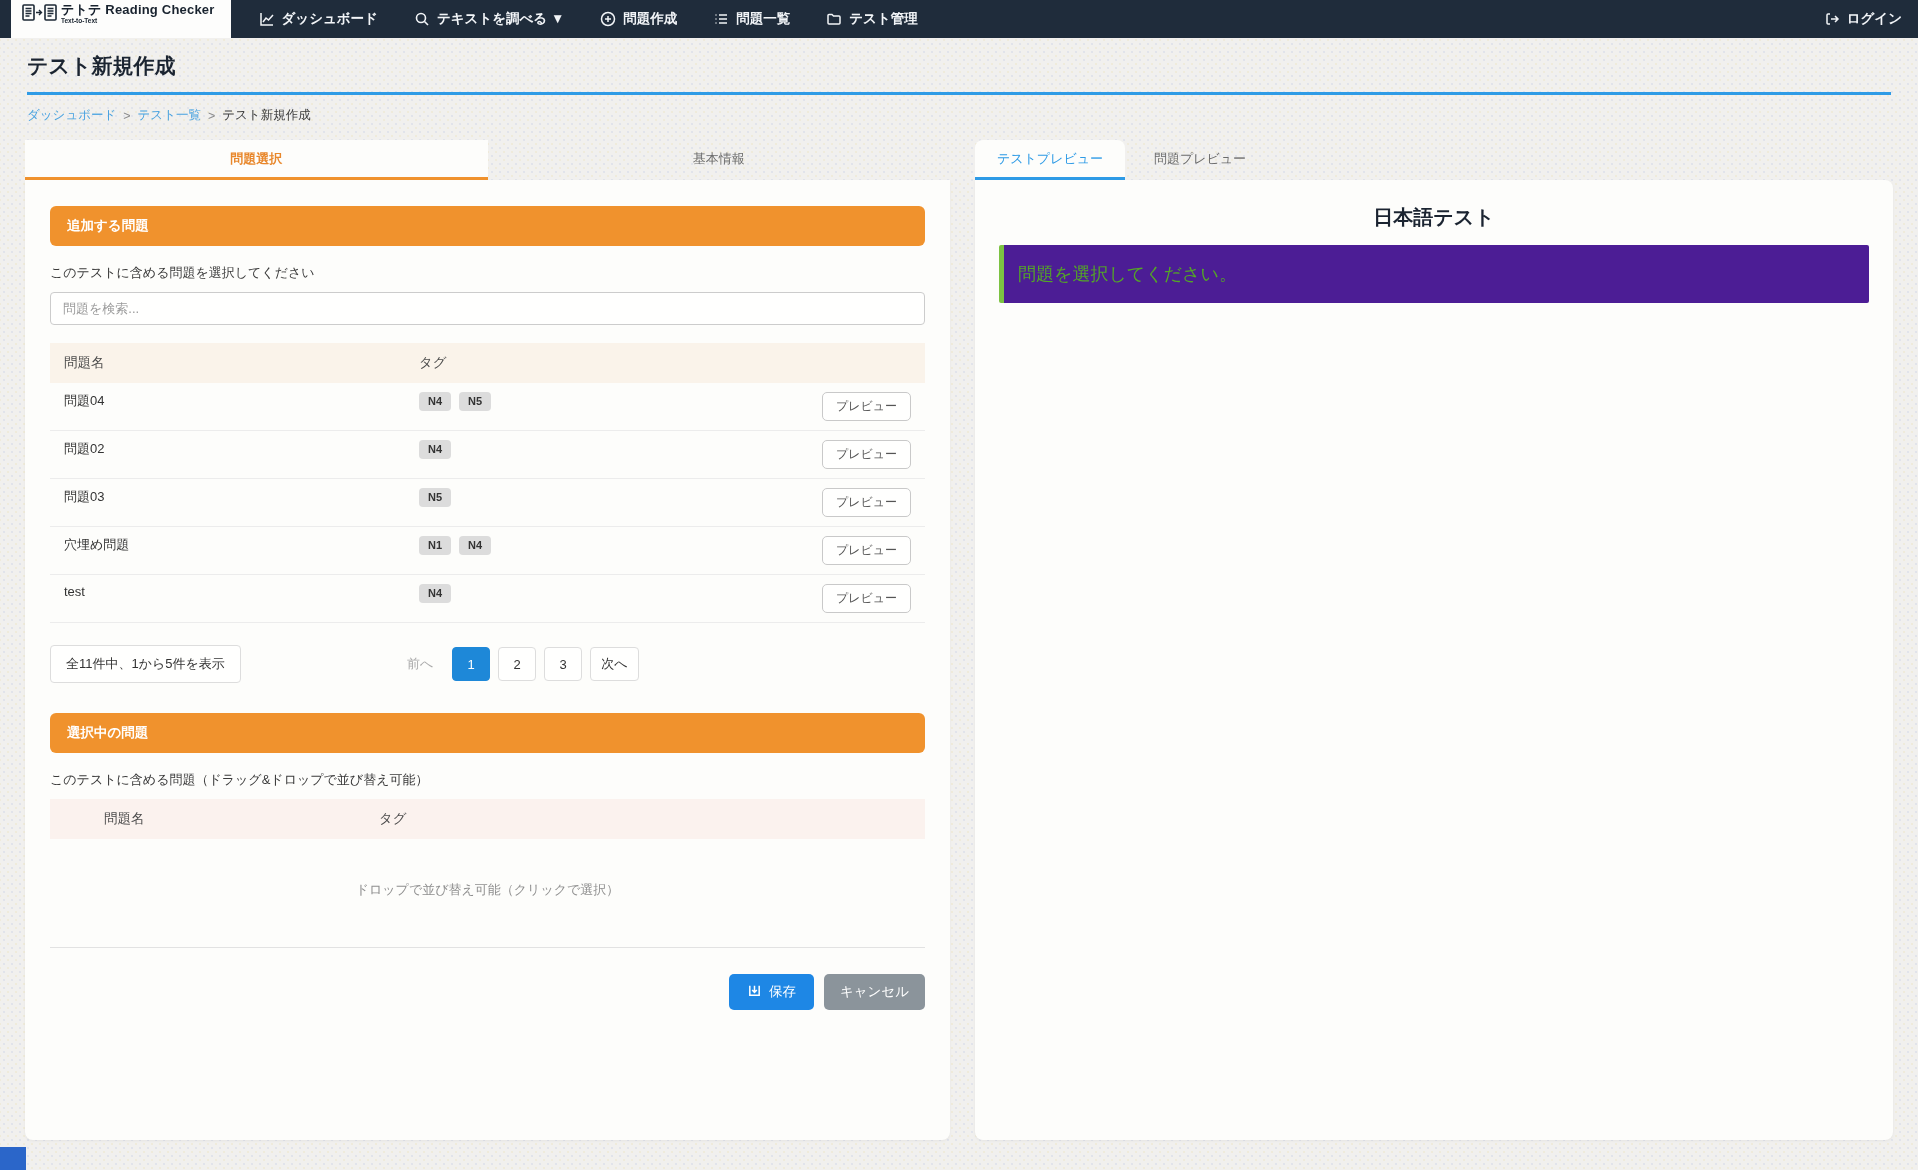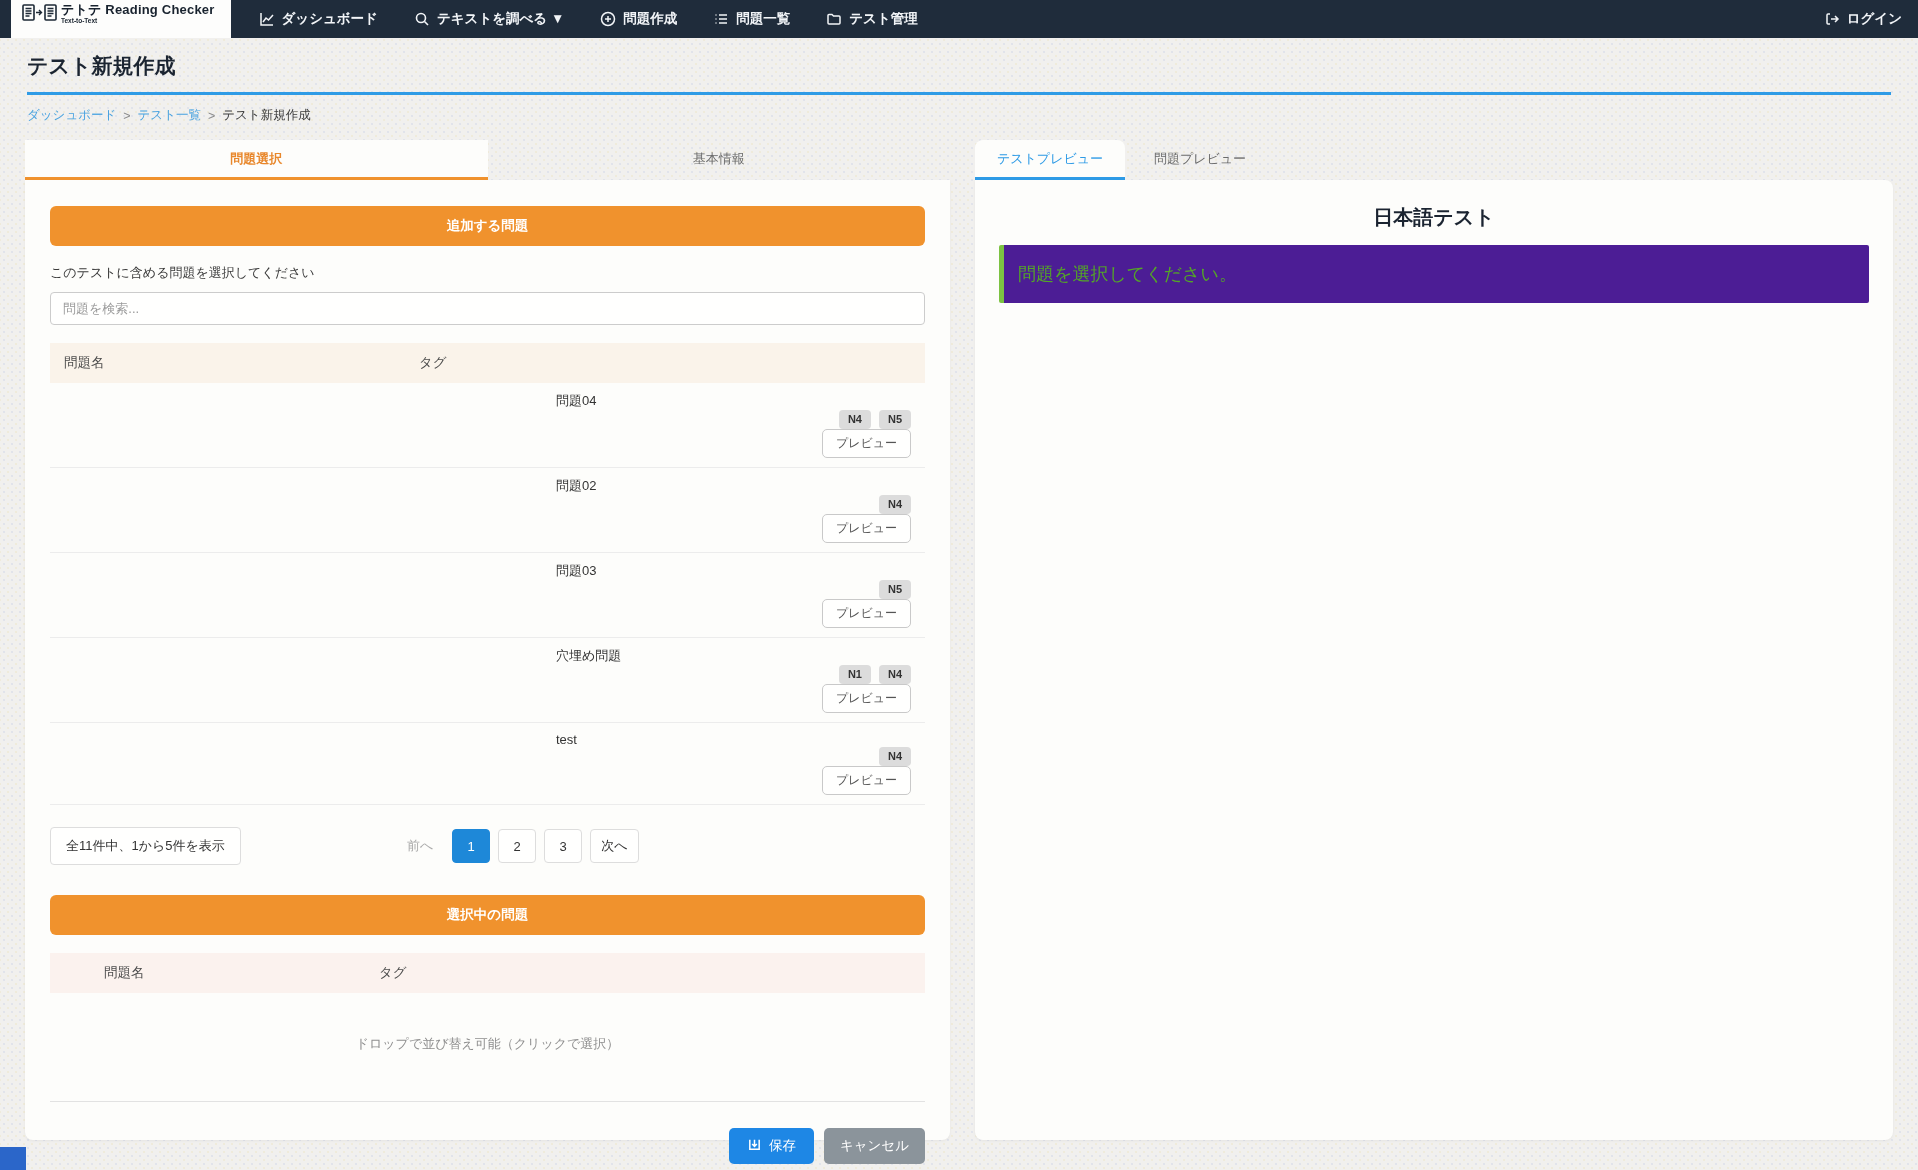--- a/index.html
+++ b/index.html
@@ -70,43 +70,42 @@
   .card {
     background:#fdfdfb; border-radius:0 0 8px 8px;
     box-shadow:0 1px 3px rgba(0,0,0,.05);
     height:960px; padding:26px 25px; position:relative;
   }
   .card-right { border-radius:0 8px 8px 8px; padding:18px 24px; }
 
   
   .sec-header {
     background:#f0922d; color:#fff; font-size:13.5px; font-weight:bold;
-    border-radius:6px; padding:11px 17px; margin-bottom:18px;text-align:center;
+    border-radius:6px; padding:11px 17px; margin-bottom:18px;
   }
 
   .instruction { font-size:13px; color:#3a3a3a; margin-bottom:10px; }
 
   .search-input {
     width:100%; height:33px; border:1px solid #ccc; border-radius:4px;
     padding:0 12px; font-size:13px; color:#333; background:#fffffe; outline:none;
     font-family:inherit;
   }
   .search-input::placeholder { color:#9a9a9a; }
 
   
   .tbl { margin-top:18px; }
   .tbl-head {
     display:flex; background:#faf3ea; padding:11px 14px; font-size:13.5px; color:#4a4a4a;
   }
   .tbl-head .c-name { width:355px; }
   .tbl-head .c-tags { flex:1; }
   .tbl-row {
-    display:flex; align-items:flex-end; padding:9px 14px; border-bottom:1px solid #ececec;
+    display:flex; align-items:flex-start; padding:9px 14px; border-bottom:1px solid #ececec;
     cursor:pointer;
-    flex-direction:column;
   }
   .tbl-row .c-name { width:355px; font-size:13px; color:#333; }
   .tbl-row .c-tags { flex:1; display:flex; gap:8px; }
   .tag {
     background:#dcdcdc; color:#333; font-size:11px; font-weight:bold;
     padding:4px 9px; border-radius:4px; line-height:1;
   }
   .tag:empty { display:none; }
   .preview-btn {
     background:#fffffe; border:1px solid #c9c9c9; border-radius:5px;
@@ -312,20 +311,21 @@
           <button class="pg-btn prev">前へ</button>
           <button class="pg-btn active">1</button>
           <button class="pg-btn">2</button>
           <button class="pg-btn">3</button>
           <button class="pg-btn">次へ</button>
         </div>
       </div>
 
       <div class="sel-section">
         <div class="sec-header">選択中の問題</div>
+        <div class="instruction">このテストに含める問題（ドラッグ&amp;ドロップで並び替え可能）</div>
         <div class="sel-head">
           <div class="c-name">問題名</div>
           <div class="c-tags">タグ</div>
         </div>
         <div class="empty-msg">ドロップで並び替え可能（クリックで選択）</div>
       </div>
 
       <div class="actions-divider"></div>
       <div class="actions">
         <button class="btn-save">

